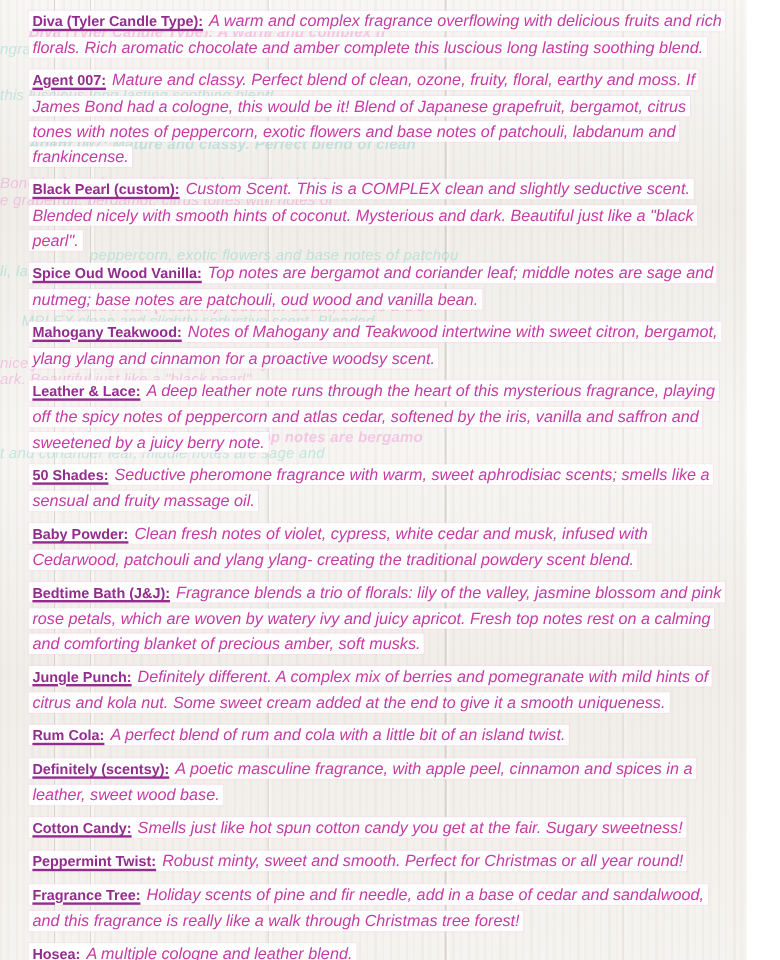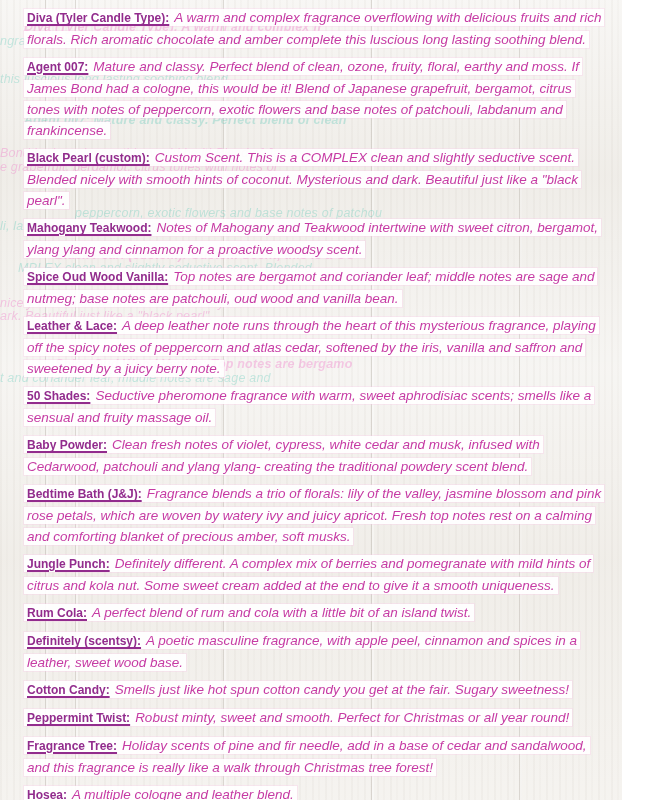--- a/index.html
+++ b/index.html
@@ -109,23 +109,23 @@
 
   <div class="ghost teal" style="left: 0px; top: 371px;">t and coriander leaf; middle notes are sage and</div>
 </div>
   <div class="entries">
   <p class="entry"><span class="hl"><span class="head">Diva (Tyler Candle Type):</span><span class="desc">A warm and complex fragrance overflowing with delicious fruits and rich florals. Rich aromatic chocolate and amber complete this luscious long lasting soothing blend.</span></span></p>
 
   <p class="entry"><span class="hl"><span class="head">Agent 007:</span><span class="desc">Mature and classy. Perfect blend of clean, ozone, fruity, floral, earthy and moss. If James Bond had a cologne, this would be it! Blend of Japanese grapefruit, bergamot, citrus tones with notes of peppercorn, exotic flowers and base notes of patchouli, labdanum and frankincense.</span></span></p>
 
   <p class="entry"><span class="hl"><span class="head">Black Pearl (custom):</span><span class="desc">Custom Scent. This is a COMPLEX clean and slightly seductive scent. Blended nicely with smooth hints of coconut. Mysterious and dark. Beautiful just like a "black pearl".</span></span></p>
 
+  <p class="entry"><span class="hl"><span class="head">Spice Oud Wood Vanilla:</span><span class="desc">Top notes are bergamot and coriander leaf; middle notes are sage and nutmeg; base notes are patchouli, oud wood and vanilla bean.</span></span></p>
+
   <p class="entry"><span class="hl"><span class="head">Mahogany Teakwood:</span><span class="desc">Notes of Mahogany and Teakwood intertwine with sweet citron, bergamot, ylang ylang and cinnamon for a proactive woodsy scent.</span></span></p>
-
-  <p class="entry"><span class="hl"><span class="head">Spice Oud Wood Vanilla:</span><span class="desc">Top notes are bergamot and coriander leaf; middle notes are sage and nutmeg; base notes are patchouli, oud wood and vanilla bean.</span></span></p>
 
   <p class="entry"><span class="hl"><span class="head">Leather &amp; Lace:</span><span class="desc">A deep leather note runs through the heart of this mysterious fragrance, playing off the spicy notes of peppercorn and atlas cedar, softened by the iris, vanilla and saffron and sweetened by a juicy berry note.</span></span></p>
 
   <p class="entry"><span class="hl"><span class="head">50 Shades:</span><span class="desc">Seductive pheromone fragrance with warm, sweet aphrodisiac scents; smells like a sensual and fruity massage oil.</span></span></p>
 
   <p class="entry"><span class="hl"><span class="head">Baby Powder:</span><span class="desc">Clean fresh notes of violet, cypress, white cedar and musk, infused with Cedarwood, patchouli and ylang ylang- creating the traditional powdery scent blend.</span></span></p>
 
   <p class="entry"><span class="hl"><span class="head">Bedtime Bath (J&amp;J):</span><span class="desc">Fragrance blends a trio of florals: lily of the valley, jasmine blossom and pink rose petals, which are woven by watery ivy and juicy apricot. Fresh top notes rest on a calming and comforting blanket of precious amber, soft musks.</span></span></p>
 
   <p class="entry"><span class="hl"><span class="head">Jungle Punch:</span><span class="desc">Definitely different. A complex mix of berries and pomegranate with mild hints of citrus and kola nut. Some sweet cream added at the end to give it a smooth uniqueness.</span></span></p>

